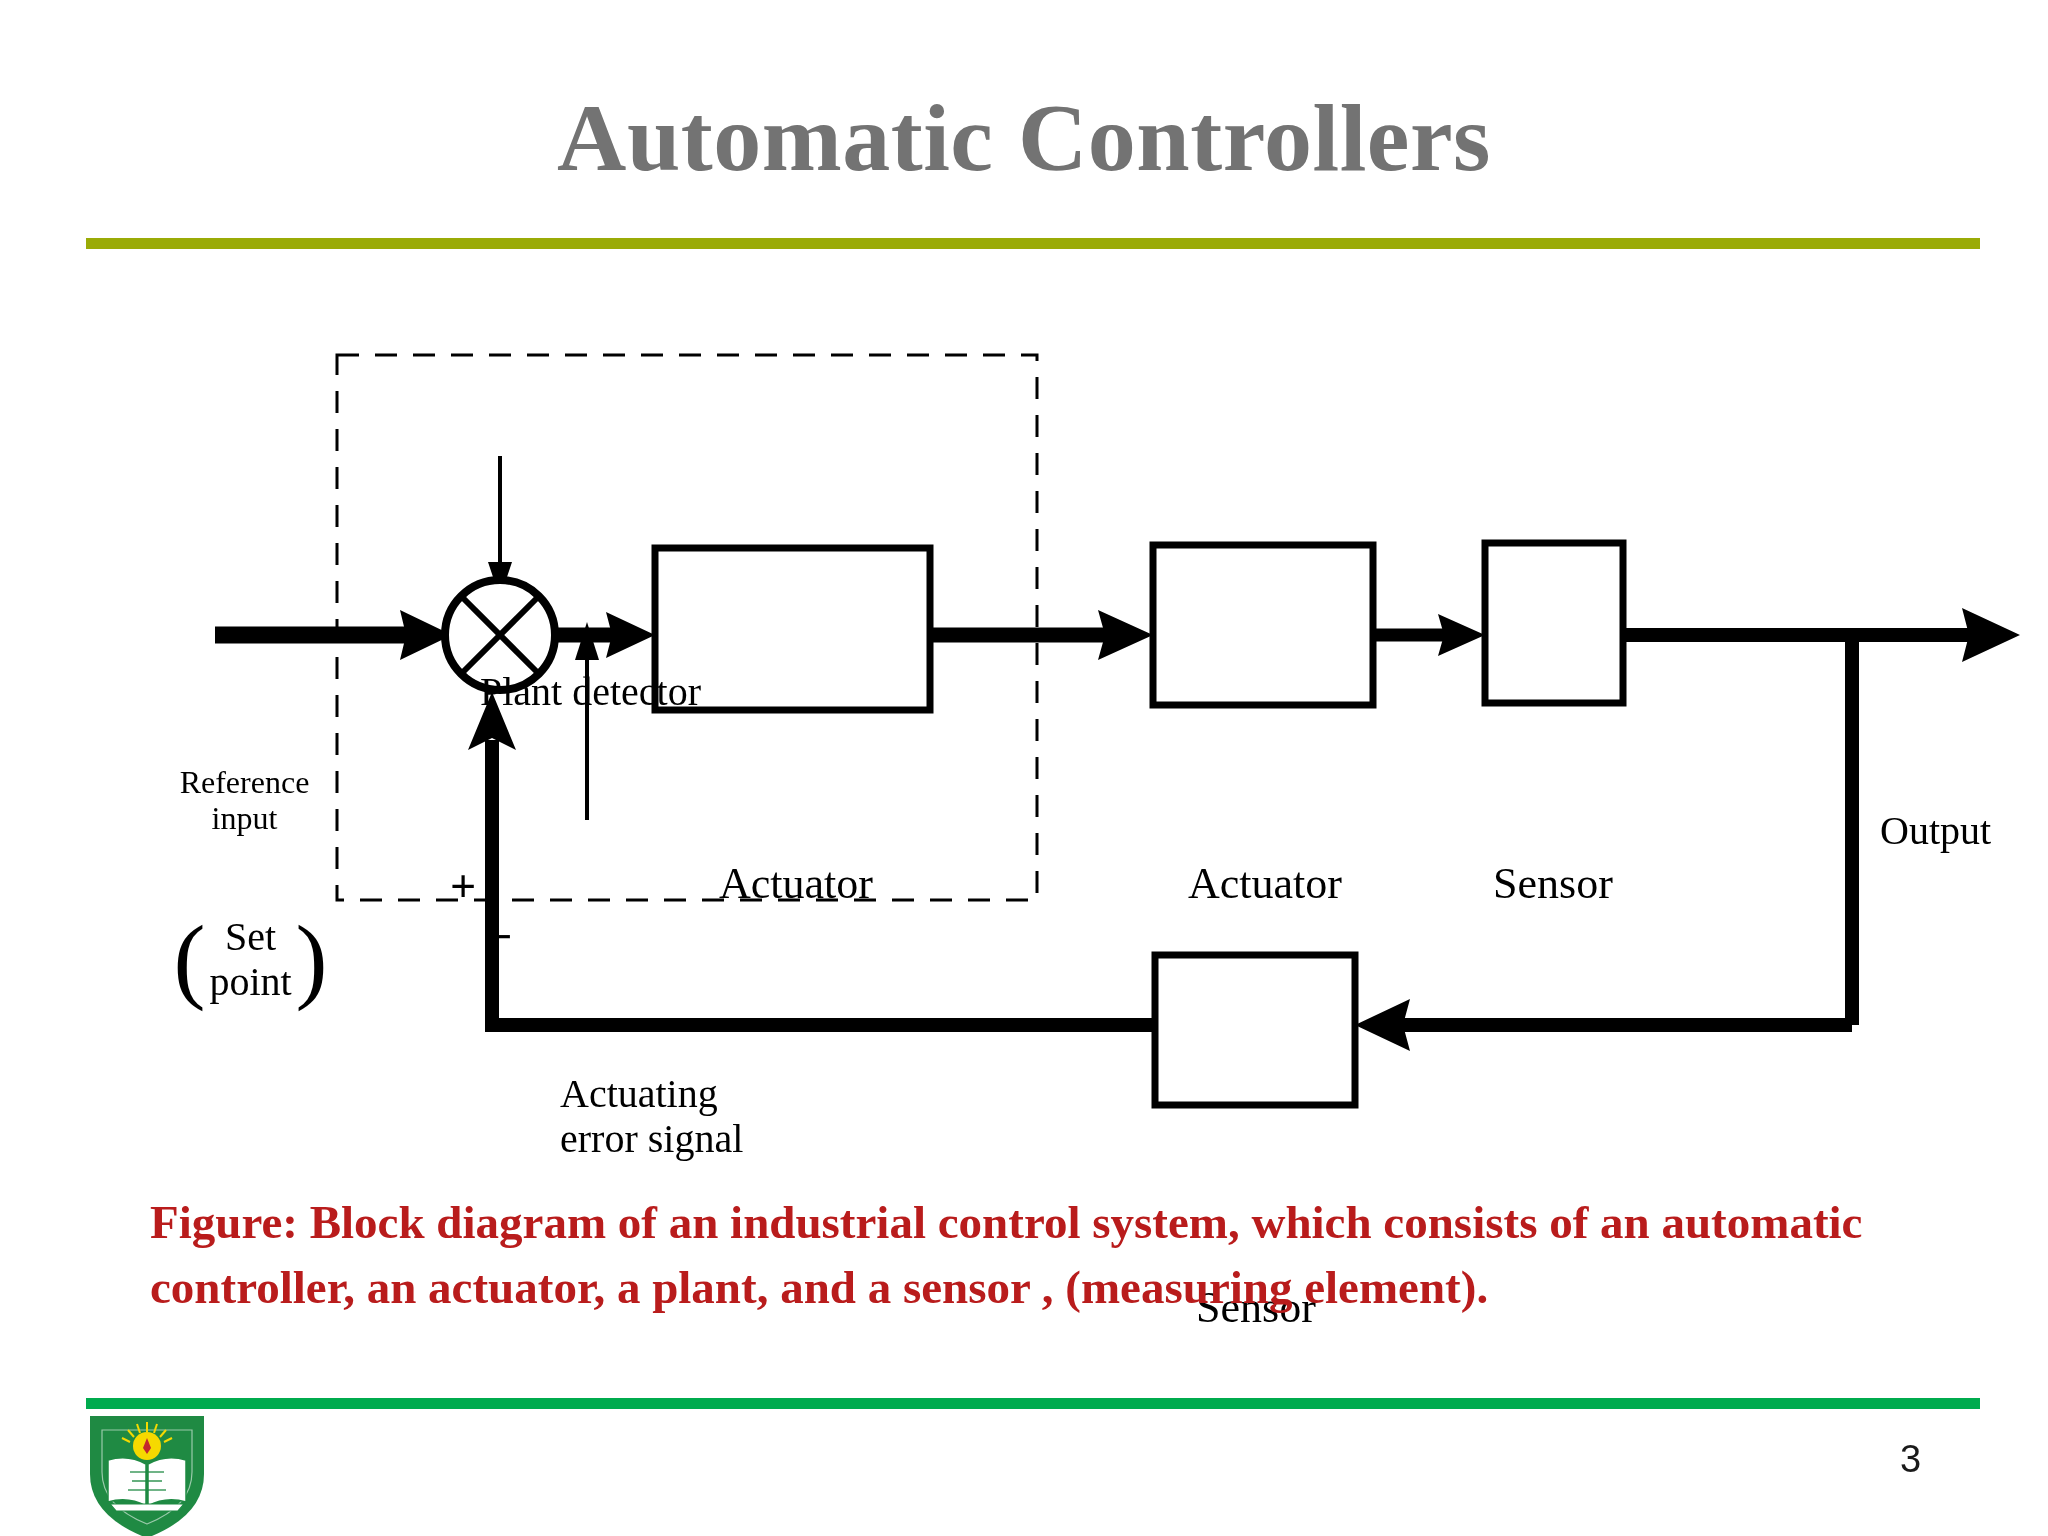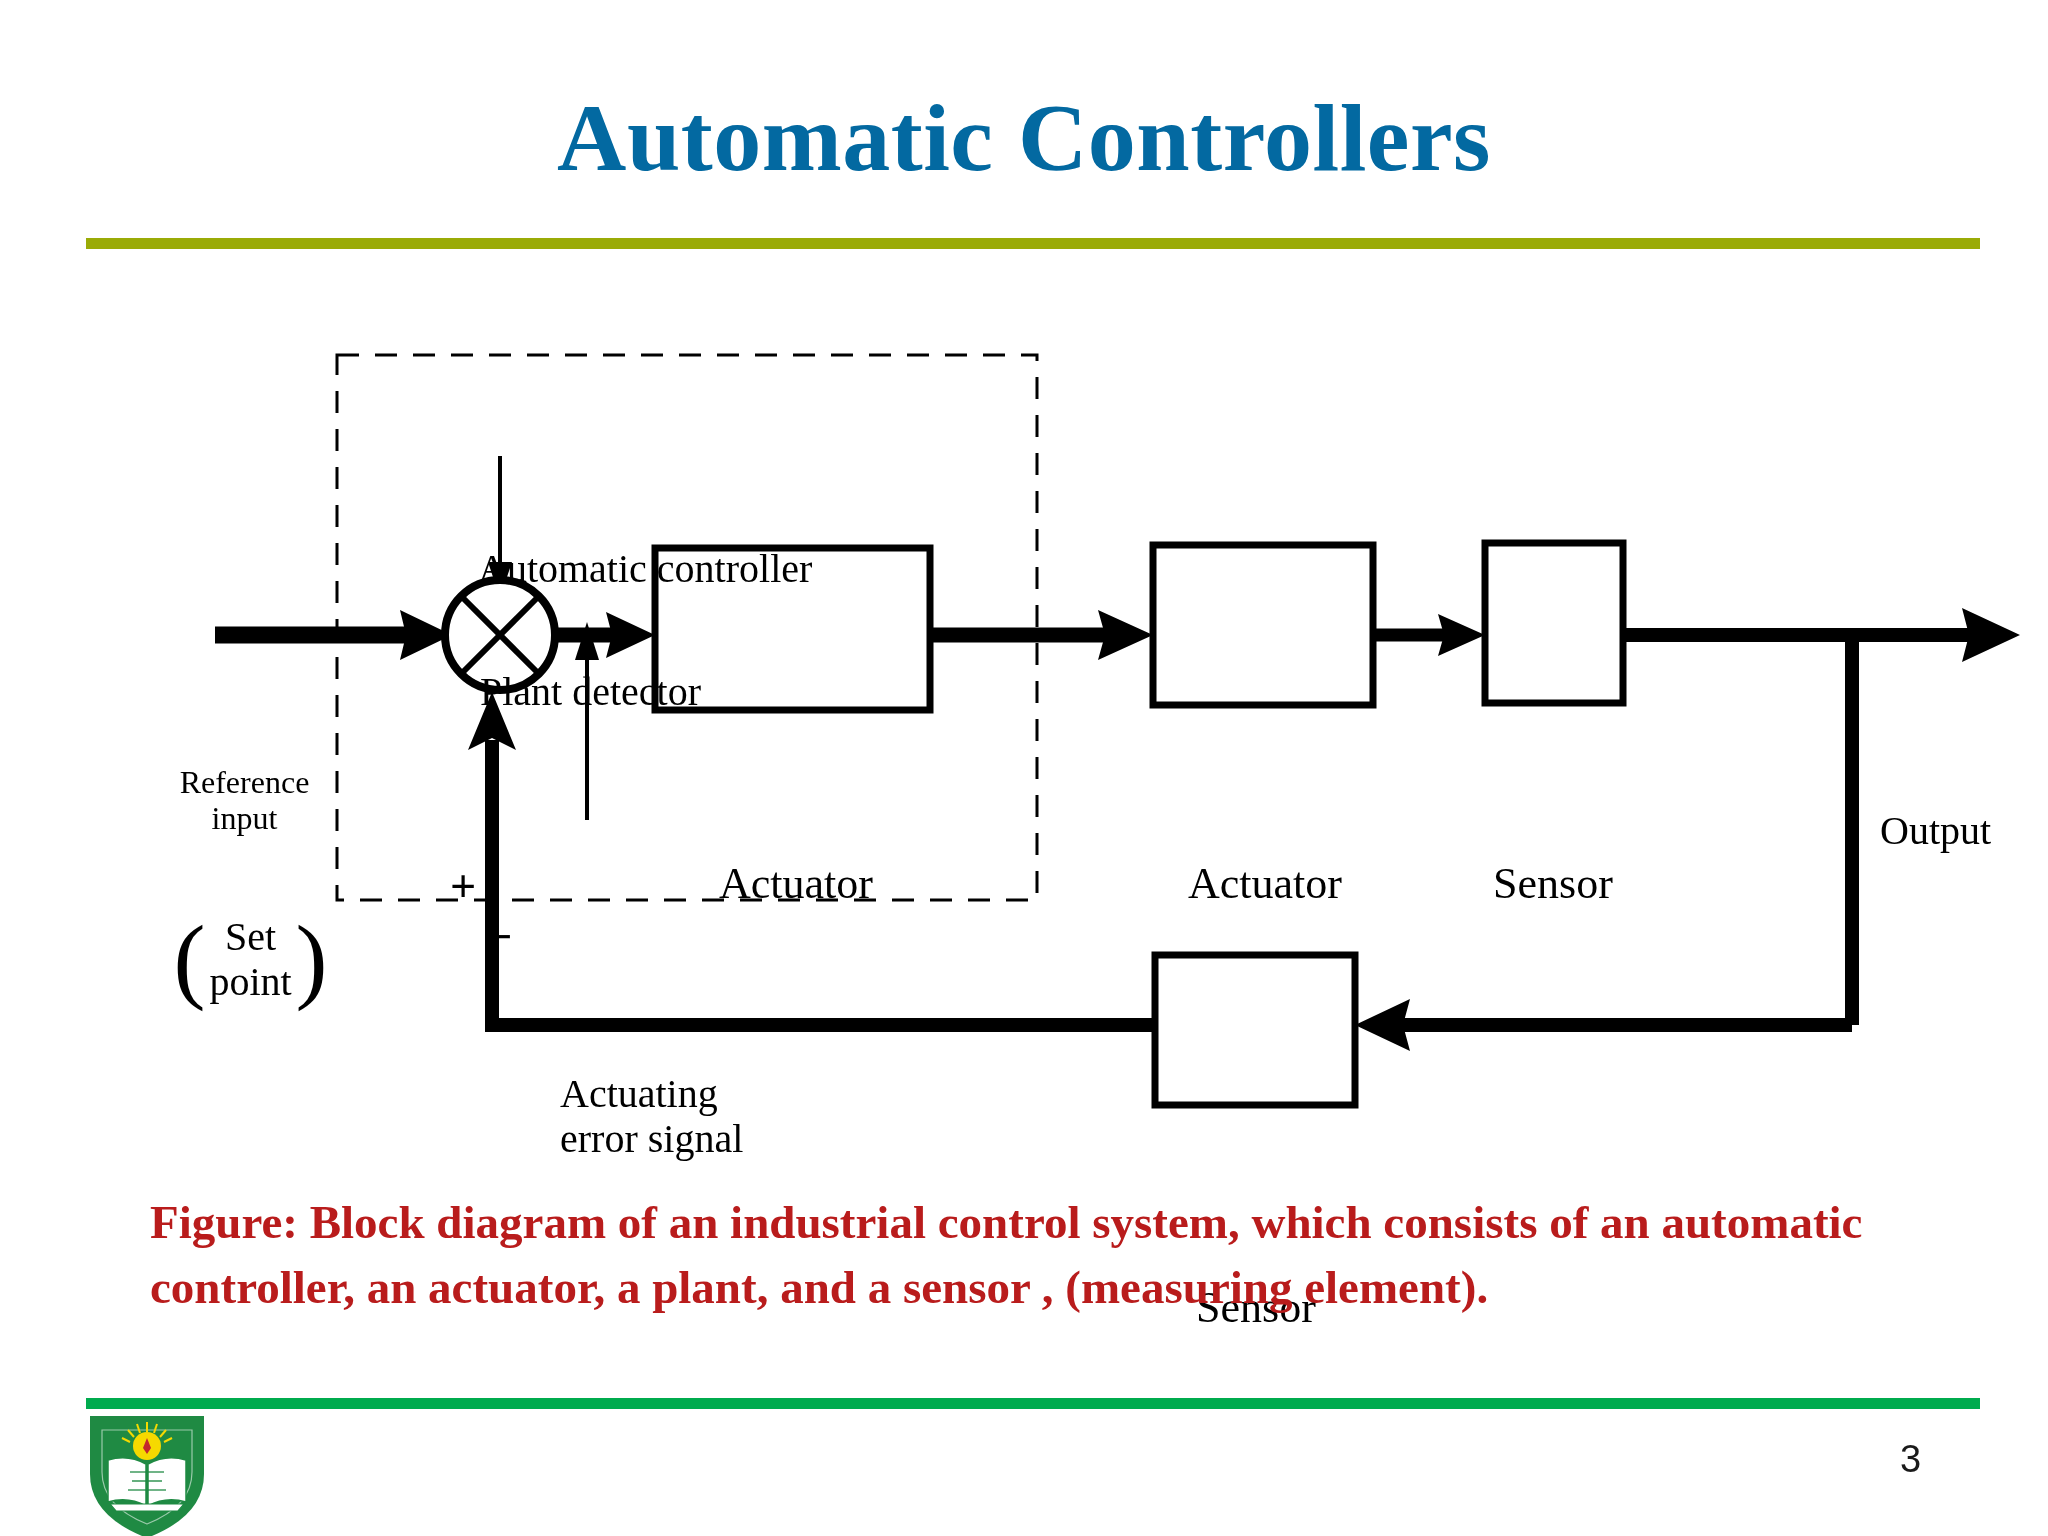--- a/index.html
+++ b/index.html
@@ -20,21 +20,21 @@
   .title {
     position: absolute;
     left: 0;
     top: 88px;
     width: 2048px;
     text-align: center;
     font-family: "Liberation Serif", serif;
     font-weight: bold;
     font-size: 96px;
     letter-spacing: 0.5px;
-    color: #0369a1;
+    color: #737373;
     line-height: 1.05;
   }
 
   
   .rule-gold {
     position: absolute;
     left: 86px;
     top: 238px;
     width: 1894px;
     height: 11px;
@@ -200,21 +200,20 @@
       <polygon points="1355,765 1410,739 1403,765 1410,791" fill="#000"></polygon>
 
       <rect x="1155" y="695" width="200" height="150" fill="#ffffff" stroke="#000" stroke-width="7"></rect>
 
       <line x1="1155" y1="765" x2="492" y2="765" stroke="#000" stroke-width="14"></line>
       <line x1="492" y1="772" x2="492" y2="480" stroke="#000" stroke-width="14"></line>
       <polygon points="492,432 468,490 492,478 516,490" fill="#000"></polygon>
 
     </svg>
 
-    <div class="dlabel" id="lbl-auto-controller">Automatic controller</div>
 
     <div class="dlabel" id="lbl-error-detector">Plant detector</div>
 
     <div class="dlabel" id="lbl-reference-input">
       <div>Reference</div>
       <div>input</div>
     </div>
 
     <div class="dlabel setpoint" id="lbl-setpoint-wrap">
       <span class="paren">(</span>

